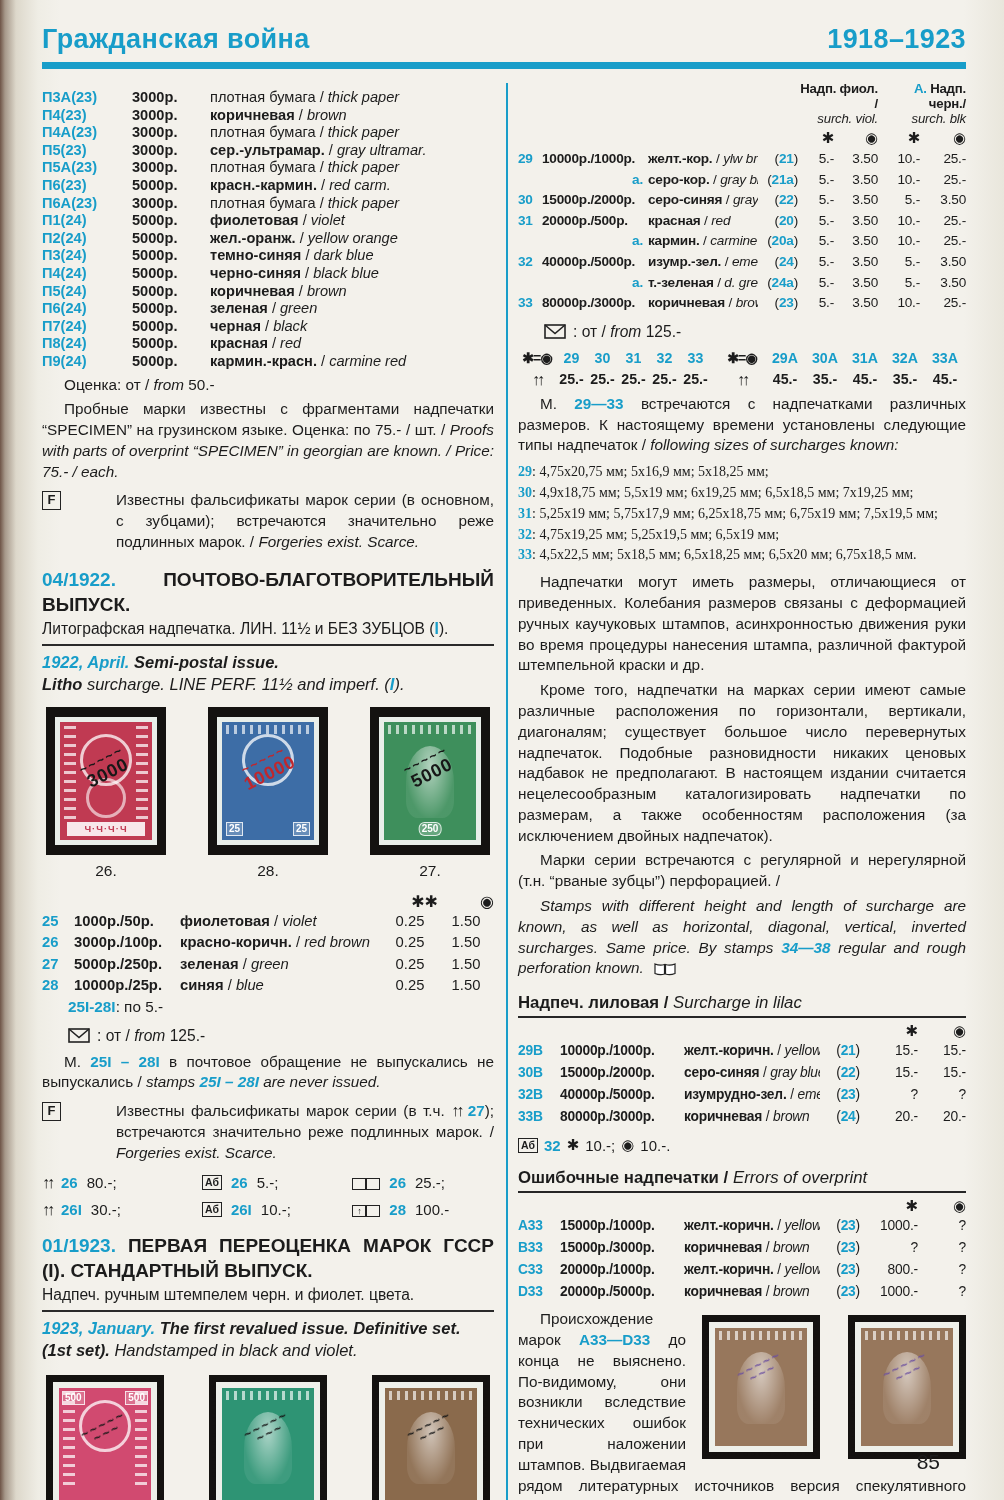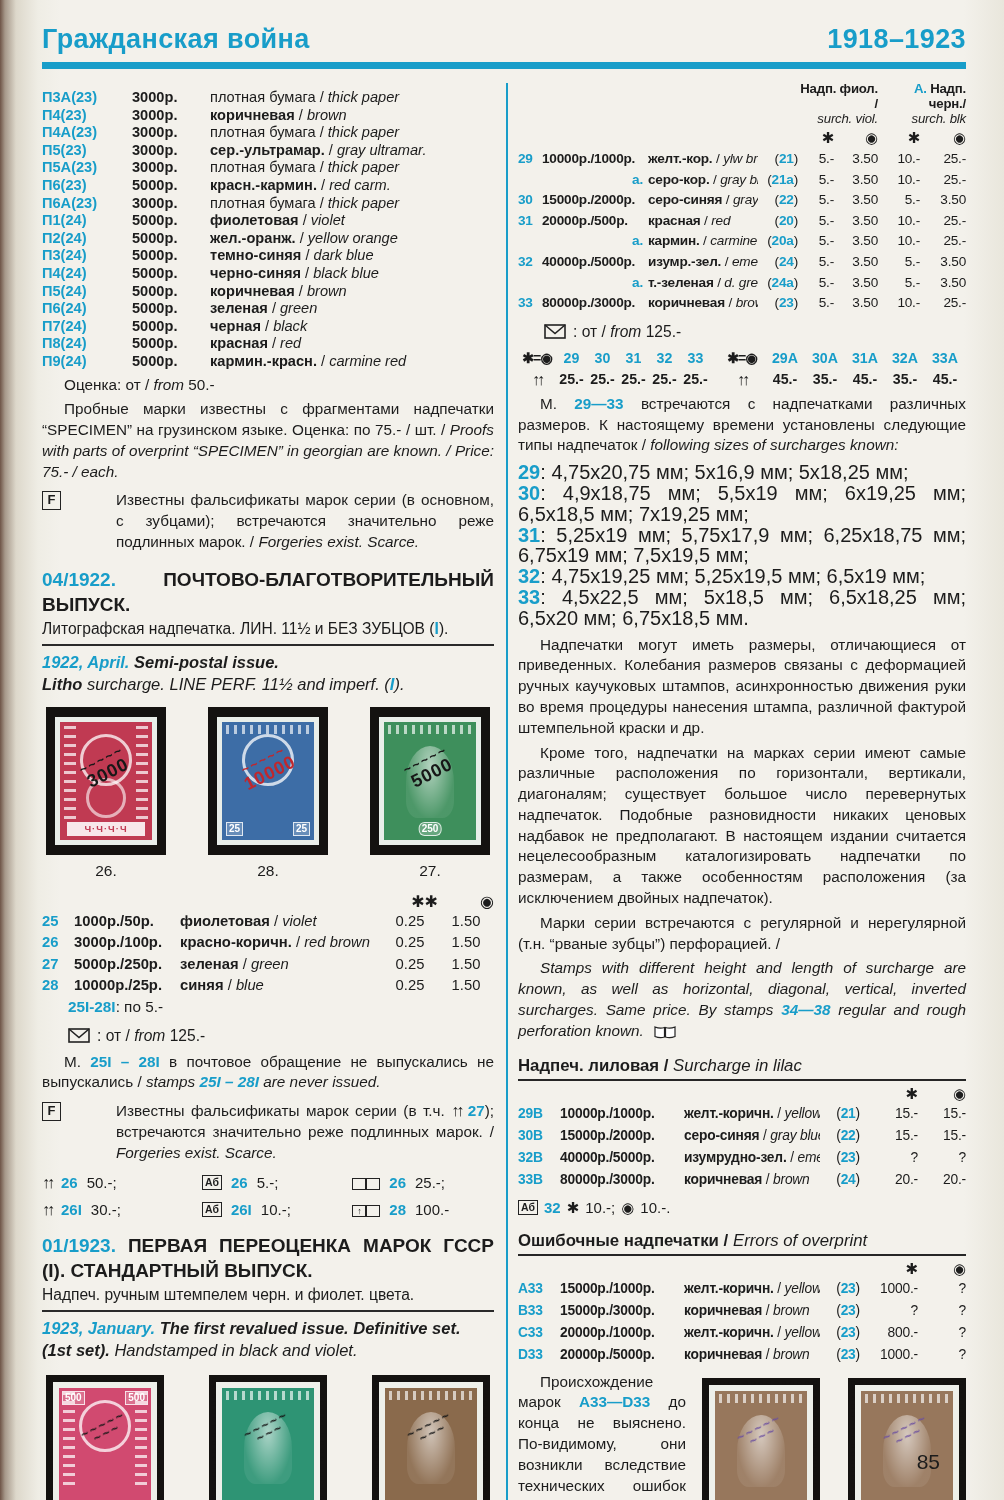--- a/index.html
+++ b/index.html
@@ -88,21 +88,21 @@
   .t1icons span{text-align:right;font-size:15px;}
   .t1r{display:grid;grid-template-columns:24px 106px 1fr 40px 36px 44px 42px 46px;line-height:20.6px;}
   .t1r .pr,.t1icons .pr{text-align:right;}
   .t1r .rpl{text-align:right;white-space:nowrap;}
   .t1r.subrow .rn{grid-column:1/3;text-align:right;padding-right:5px;}
   .rdesc{white-space:nowrap;overflow:hidden;}
   
   .symgrid{display:grid;grid-template-columns:38px repeat(5,31px) 8px 46px repeat(5,40px);font-size:14.2px;font-weight:bold;line-height:21px;margin:6px 0 2px;}
   .symgrid span{text-align:center;}
   
-  .sz{font-size:20px;line-height:20.8px;text-align:justify;}
+  .sz{font-size:14px;line-height:20.8px;text-align:justify;font-family:Liberation Serif, serif;}
   
   .uhead{border-bottom:2px solid #262626;font-size:16.8px;padding-bottom:3px;margin:14px 0 4px;}
   .uicons{display:grid;grid-template-columns:1fr 56px 48px;font-size:15px;}
   .uicons span{text-align:right;}
   .t2r{display:grid;grid-template-columns:42px 124px 1fr 40px 58px 48px;font-size:13.8px;letter-spacing:-.2px;line-height:22px;}
   .t2r .pr{text-align:right;}
   .t2r .rpl{text-align:right;white-space:nowrap;}
   .abnote{display:flex;align-items:center;gap:6px;font-size:15px;margin:8px 0 2px;}
   
   .a33wrap{float:right;display:flex;gap:28px;margin:6px 0 2px 16px;}
@@ -341,21 +341,21 @@
 
     <div class="fpara just">
       <span class="fbox">F</span>
       <span><span>Известны фальсификаты марок серии (в т.ч. </span><span class="vpair">↑↑</span> <span class="cnum">27</span><span>); встречаются значительно реже подлинных марок. / </span><span class="it">Forgeries exist. Scarce.</span></span>
     </div>
 
     <div class="pairs">
       <div class="pe">
         <span class="vpair">↑↑</span>
         <span class="cnum">26</span>
-              <span>50.-;</span>
+              <span>80.-;</span>
       </div>
       <div class="pe">
         <span class="abbox">Аб</span>
         <span class="cnum">26</span>
               <span>5.-;</span>
       </div>
       <div class="pe">
         <span><span class="sqr"></span><span class="sqr"></span></span>
         <span class="cnum">26</span>
               <span>25.-;</span>

